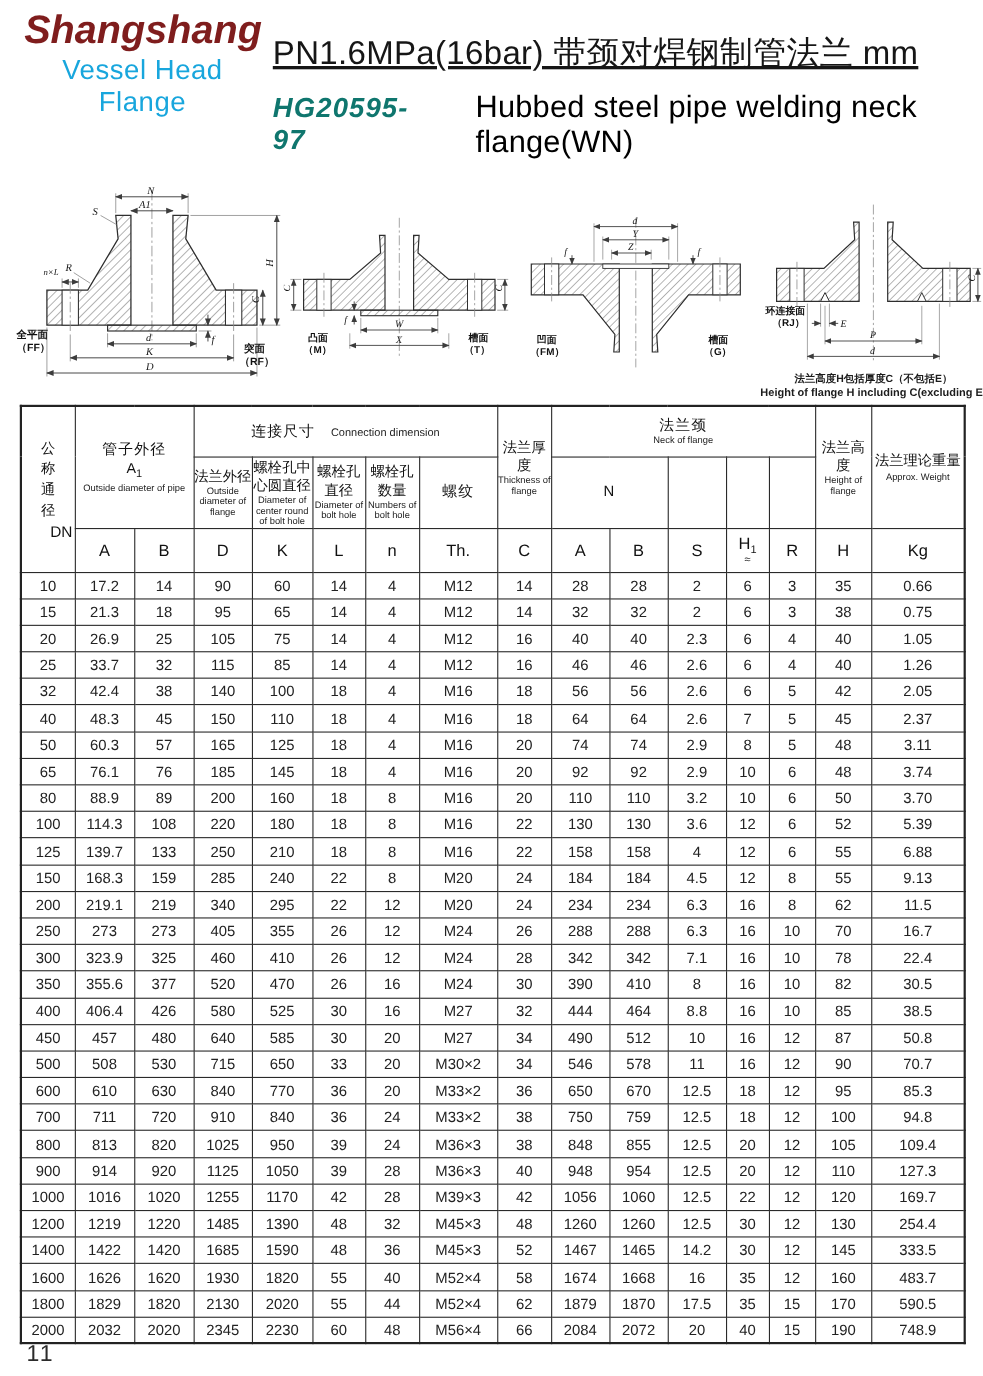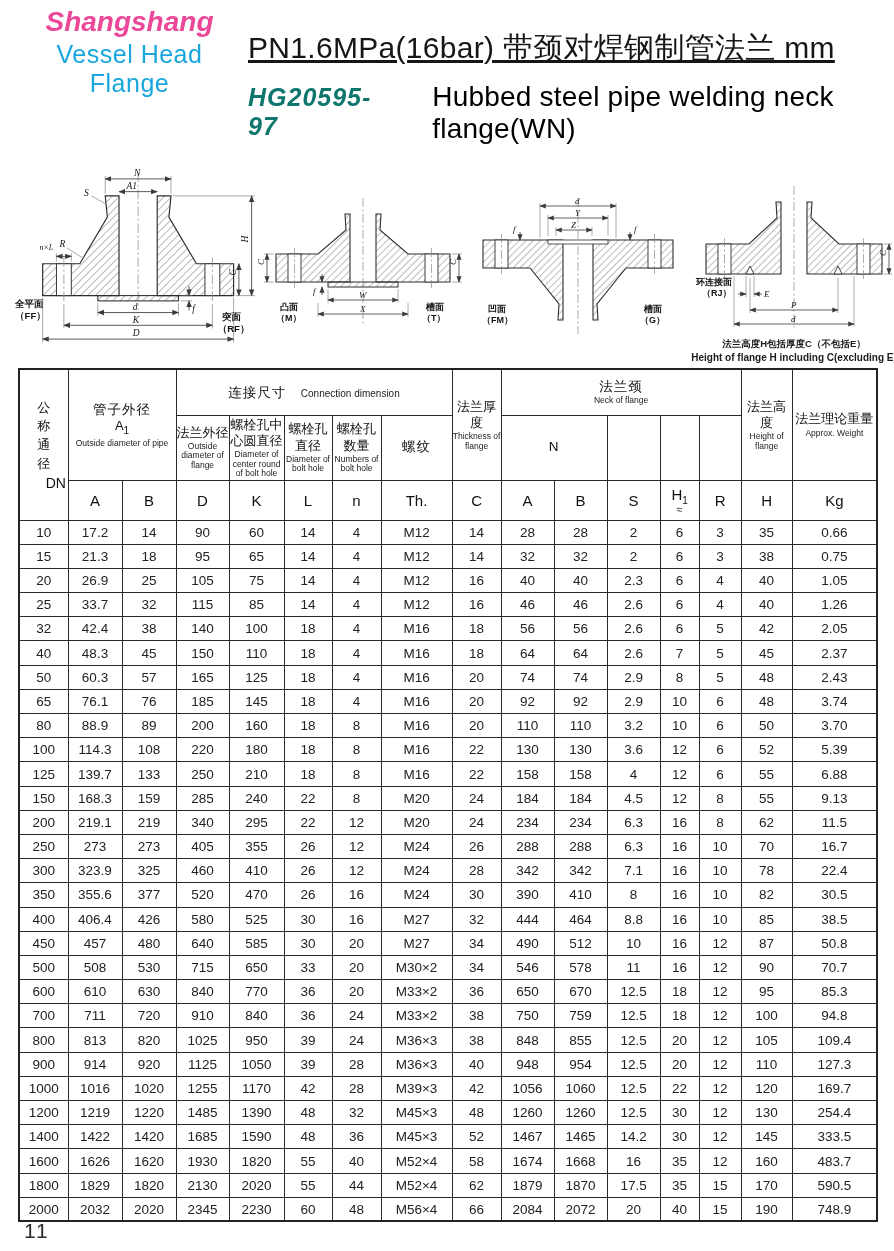--- a/index.html
+++ b/index.html
@@ -4,21 +4,21 @@
 <style>
   * { box-sizing: border-box; margin: 0; padding: 0; }
   html, body { background: #fff; }
   body {
     width: 894px; height: 1251px; margin: 0 auto; overflow: hidden;
     font-family: "Liberation Sans", sans-serif; color: #1a1a1a; position: relative;
   }
   
   .page-header { position: relative; height: 166px; }
   .logo { position: absolute; left: 22px; top: 6px; width: 215px; text-align: center; }
-  .logo-name { font-size: 28px; font-weight: bold; font-style: italic; color: #ec4899; letter-spacing: 0px; }
+  .logo-name { font-size: 36px; font-weight: bold; font-style: italic; color: #7f1d1d; letter-spacing: 0px; }
   .logo-tagline { font-size: 25px; font-weight: 400; color: #18a6dd; margin-top: 2px; letter-spacing: 0.5px; }
   .title-block { position: absolute; left: 248px; top: 28px; width: 640px; }
   .title-cn { font-size: 30px; font-weight: 400; color: #161616; letter-spacing: 0.3px; white-space: nowrap; text-decoration: underline; }
   .title-sub { display: flex; align-items: baseline; margin-top: 12px; }
   .std-code { font-size: 25px; font-weight: bold; font-style: italic; color: #0f766e; letter-spacing: 1px; }
   .subtitle-en { font-size: 28px; color: #000000; margin-left: 58px; letter-spacing: 0.2px; }
   
   .diagram-strip { display: flex; justify-content: space-between; align-items: flex-start; padding: 0 14px; height: 200px; }
   .diag { flex: 0 0 auto; }
   .d2wrap { margin-top: 26px; }
@@ -509,21 +509,21 @@
           <td>18</td>
           <td>4</td>
           <td>M16</td>
           <td>20</td>
           <td>74</td>
           <td>74</td>
           <td>2.9</td>
           <td>8</td>
           <td>5</td>
           <td>48</td>
-          <td>2.43</td>
+          <td>3.11</td>
         </tr>
         <tr>
           <td>65</td>
           <td>76.1</td>
           <td>76</td>
           <td>185</td>
           <td>145</td>
           <td>18</td>
           <td>4</td>
           <td>M16</td>

